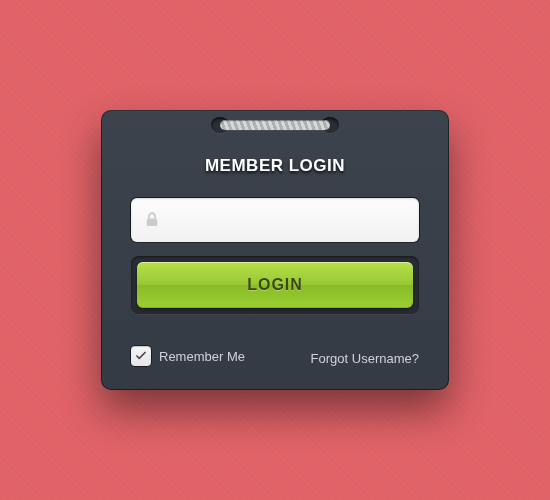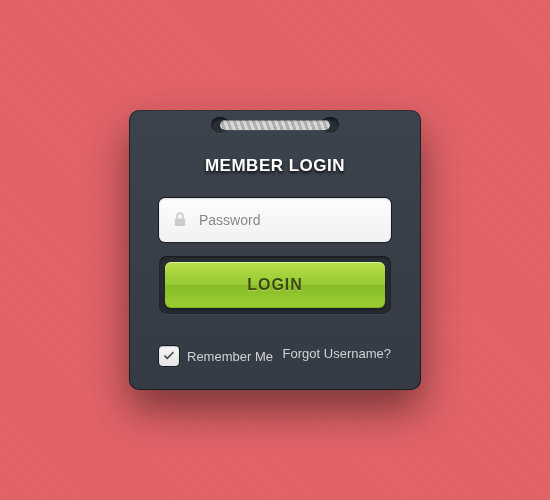--- a/index.html
+++ b/index.html
@@ -6,21 +6,21 @@
   html, body { width: 550px; height: 500px; }
   body {
     background: #e06166;
     background-image: repeating-linear-gradient(45deg, rgba(255,255,255,0.02) 0 2px, transparent 2px 4px);
     font-family: Arial, Helvetica, sans-serif;
     display: flex;
     align-items: center;
     justify-content: center;
   }
   .panel {
-    width: 292px;
+    width: 348px;
     background: linear-gradient(#3c434c, #353b44);
     border-radius: 10px;
     padding: 46px 30px 24px 30px;
     position: relative;
     box-shadow:
       inset 0 1px 0 rgba(255,255,255,0.08),
       inset 0 0 0 1px rgba(0,0,0,0.5),
       0 20px 40px rgba(0,0,0,0.45);
   }
   .stitch {
@@ -106,21 +106,21 @@
     box-shadow:
       inset 0 1px 0 rgba(255,255,255,0.5),
       inset 0 -1px 0 rgba(0,0,0,0.15),
       0 2px 4px rgba(0,0,0,0.4);
     text-shadow: 0 1px 0 rgba(255,255,255,0.3);
     font-family: inherit;
   }
   .footer {
     display: flex;
     justify-content: space-between;
-    align-items: flex-start;
+    align-items: flex-end;
     font-size: 13px;
     color: #cfd3d8;
   }
   .remember {
     display: flex;
     align-items: center;
     gap: 8px;
     cursor: pointer;
   }
   .chk {
@@ -150,21 +150,20 @@
   <div class="title">MEMBER LOGIN</div>
 
 
   <div class="field">
     <span class="icon">
       <svg viewBox="0 0 24 24" width="18" height="18" fill="#999">
           <rect x="5" y="10" width="14" height="10" rx="2"></rect>
           <path d="M8 10V7a4 4 0 0 1 8 0v3" fill="none" stroke="#999" stroke-width="2.4"></path>
         </svg>
     </span>
-    <input type="password" placeholder="Password" style="">
   </div>
 
   <div class="login-wrap">
     <button class="login-btn">LOGIN</button>
   </div>
 
   <div class="footer">
     <div class="remember">
       <span class="chk">
         <svg viewBox="0 0 24 24" width="14" height="14">

